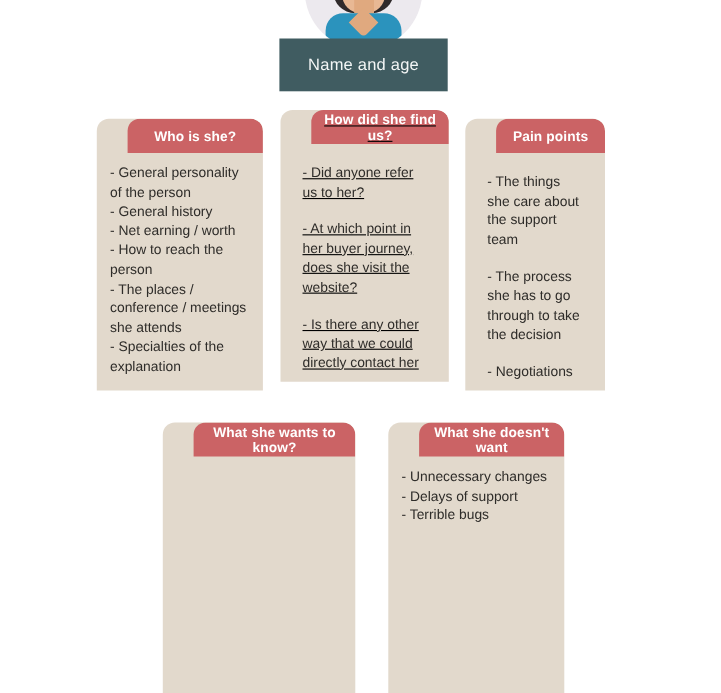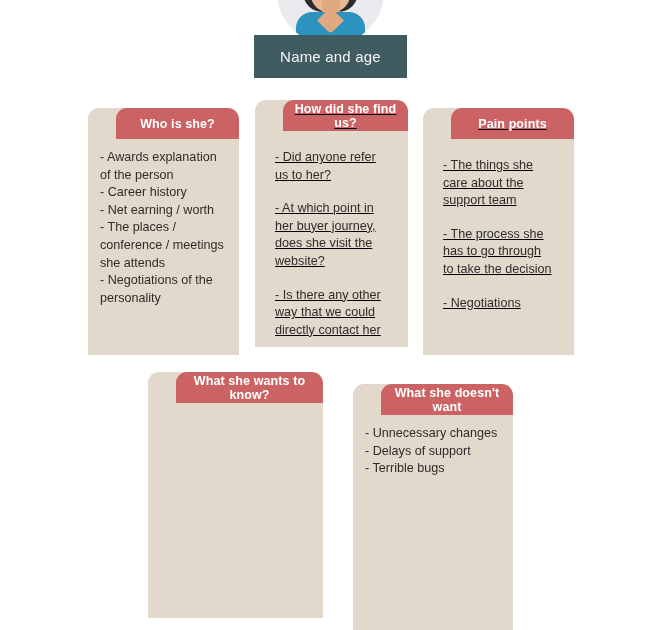--- a/index.html
+++ b/index.html
@@ -73,21 +73,21 @@
     transform-origin: center;
     border-radius: 0 0 4px 0;
   }
 
   
   .name-banner {
     position: absolute;
     left: 254px;
     top: 35px;
     width: 153px;
-    height: 43px;
+    height: 48px;
     background: #405c61;
     display: flex;
     align-items: center;
     justify-content: center;
     color: #f3f6f6;
     font-size: 15px;
     letter-spacing: 0.2px;
   }
 
   
@@ -134,22 +134,22 @@
   }
   .card-body li {
     color: #2e2c29;
     font-size: 12.6px;
     line-height: 17.6px;
   }
 
   
   #card-who        { left: 88px;  top: 108px; width: 151px; height: 247px; }
   #card-find       { left: 255px; top: 100px; width: 153px; height: 247px; text-decoration: underline; }
-  #card-pain       { left: 423px; top: 108px; width: 151px; height: 247px; text-decoration: underline; }
-  #card-wants      { left: 148px; top: 372px; width: 175px; height: 246px; border-radius: 11px 11px 0 0; }
+  #card-pain       { left: 423px; top: 108px; width: 127px; height: 247px; }
+  #card-wants      { left: 148px; top: 384px; width: 175px; height: 246px; border-radius: 11px 11px 0 0; }
   #card-doesnt     { left: 353px; top: 384px; width: 160px; height: 246px; border-radius: 11px 11px 0 0; }
 </style>
 </head>
 <body>
 
 <div id="canvas">
 
   <div class="avatar-wrap">
     <div class="avatar-circle">
       <div class="av-hair"></div>
@@ -160,25 +160,26 @@
       <div class="av-vneck"></div>
     </div>
   </div>
 
   <div class="name-banner">Name and age</div>
 
   <div class="card" id="card-who">
     <div class="card-header">Who is she?</div>
     <div class="card-body">
       <ul>
-        <li>- Awards explanation of the person</li>
-        <li>- Career history</li>
+        <li>- General personality of the person</li>
+        <li>- General history</li>
         <li>- Net earning / worth</li>
+        <li>- How to reach the person</li>
         <li>- The places / conference / meetings she attends</li>
-        <li>- Negotiations of the personality</li>
+        <li>- Specialties of the explanation</li>
       </ul>
     </div>
   </div>
 
   <div class="card" id="card-find">
     <div class="card-header">How did she find us?</div>
     <div class="card-body">
       <p>- Did anyone refer us to her?</p>
       <p class="gap">- At which point in her buyer journey, does she visit the website?</p>
       <p class="gap">- Is there any other way that we could directly contact her</p>

